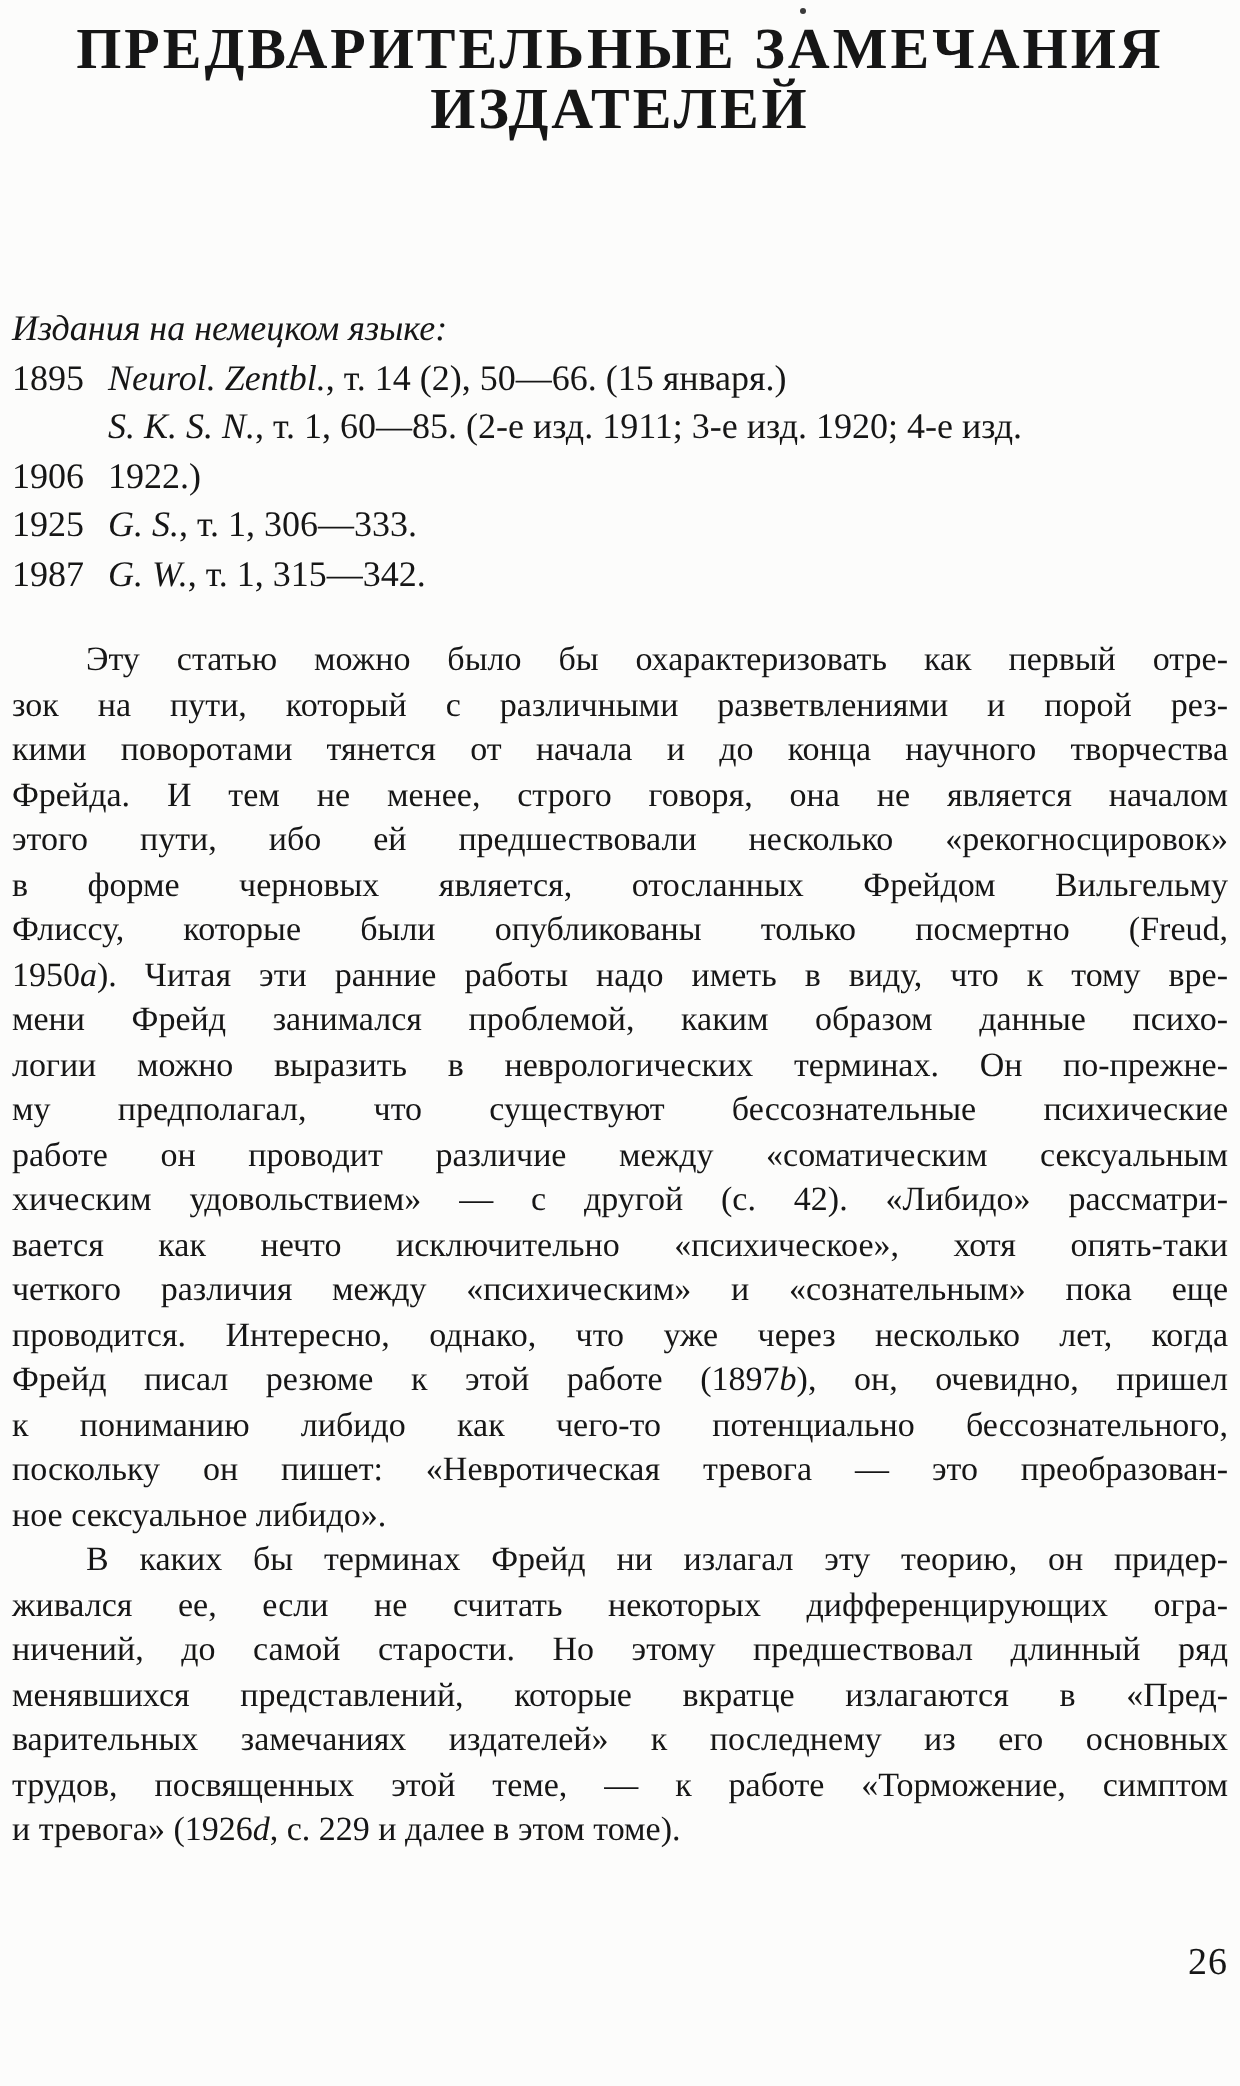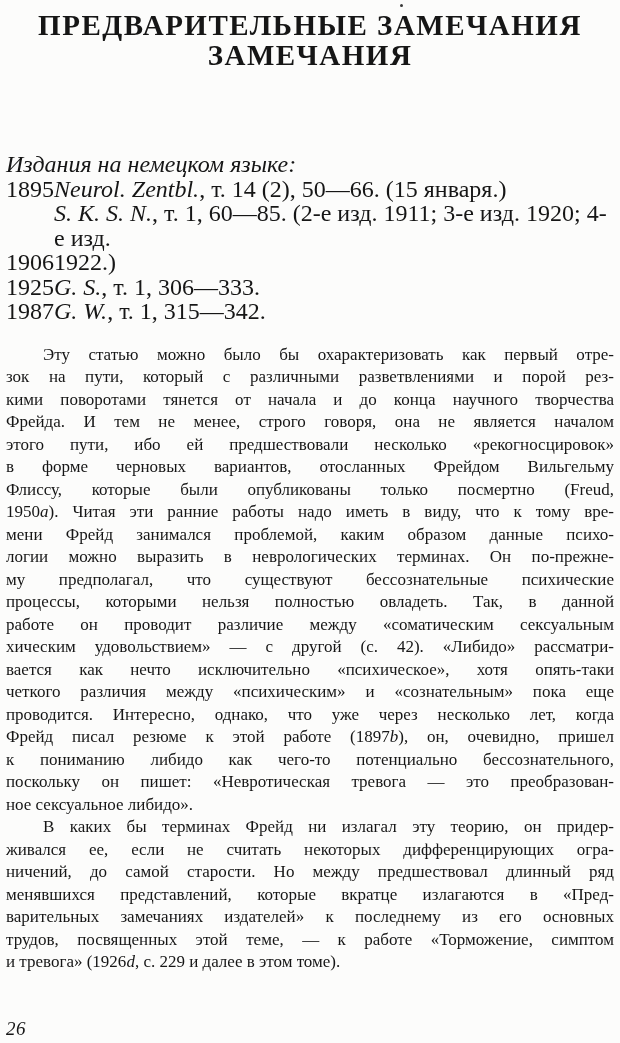--- a/index.html
+++ b/index.html
@@ -22,21 +22,21 @@
     text-align: center;
     font-weight: bold;
     font-size: 29px;
     line-height: 30px;
     letter-spacing: 1.5px;
   }
   .title .t-line { display: block; }
   
   .bib {
     margin-top: 82px;
-    font-size: 24px;
+    font-size: 18px;
     line-height: 24.5px;
   }
   .bib-head {
     font-style: italic;
   }
   .bib-entry { display: flex; align-items: flex-end; }
   .bib-year { flex: 0 0 48px; }
   .bib-text { flex: 1 1 auto; }
   
   .body-text {
@@ -46,45 +46,44 @@
   }
   .line {
     text-align: justify;
     text-align-last: justify;
   }
   .line.para-last { text-align-last: left; }
   .line.para-first { text-indent: 37px; }
   
   .page-number {
     margin-top: 44px;
-    text-align: left;
+    text-align: right;
     font-size: 19px;
     letter-spacing: 0.5px;
-    font-style: italic;
   }
   
   .speck {
     position: absolute;
     left: 400px; top: 4px;
     width: 3px; height: 3px;
     background: #3a3a3a;
     border-radius: 50%;
   }
   i { font-style: italic; margin-top: 17px; }
 </style>
 </head>
 <body>
 
 <div class="page">
 
   <div class="speck"></div>
 
   <h1 class="title" style="margin:10px 0 0 0;">
     <span class="t-line">ПРЕДВАРИТЕЛЬНЫЕ ЗАМЕЧАНИЯ</span>
-    <span class="t-line">ЗАМЕЧАНИЯ</span>
+    <span class="t-line">ИЗДАТЕЛЕЙ</span>
   </h1>
 
   <div class="bib">
     <div class="bib-head">Издания на немецком языке:</div>
     <div id="bib-entries">
         <div class="bib-entry">
           <div class="bib-year">1895</div>
           <div class="bib-text">
             <div><i>Neurol. Zentbl.</i>, т. 14 (2), 50—66. (15 января.)</div>
           </div>
@@ -111,41 +110,40 @@
       </div>
   </div>
 
   <div class="body-text" id="body-text">
       <div>
         <div class="line para-first">Эту статью можно было бы охарактеризовать как первый отре-</div>
         <div class="line">зок на пути, который с различными разветвлениями и порой рез-</div>
         <div class="line">кими поворотами тянется от начала и до конца научного творчества</div>
         <div class="line">Фрейда. И тем не менее, строго говоря, она не является началом</div>
         <div class="line">этого пути, ибо ей предшествовали несколько «рекогносцировок»</div>
-        <div class="line">в форме черновых вариантов, отосланных Фрейдом Вильгельму</div>
+        <div class="line">в форме черновых является, отосланных Фрейдом Вильгельму</div>
         <div class="line">Флиссу, которые были опубликованы только посмертно (Freud,</div>
         <div class="line">1950<i>a</i>). Читая эти ранние работы надо иметь в виду, что к тому вре-</div>
         <div class="line">мени Фрейд занимался проблемой, каким образом данные психо-</div>
         <div class="line">логии можно выразить в неврологических терминах. Он по-прежне-</div>
         <div class="line">му предполагал, что существуют бессознательные психические</div>
-        <div class="line">процессы, которыми нельзя полностью овладеть. Так, в данной</div>
         <div class="line">работе он проводит различие между «соматическим сексуальным</div>
         <div class="line">хическим удовольствием» — с другой (с. 42). «Либидо» рассматри-</div>
         <div class="line">вается как нечто исключительно «психическое», хотя опять-таки</div>
         <div class="line">четкого различия между «психическим» и «сознательным» пока еще</div>
         <div class="line">проводится. Интересно, однако, что уже через несколько лет, когда</div>
         <div class="line">Фрейд писал резюме к этой работе (1897<i>b</i>), он, очевидно, пришел</div>
         <div class="line">к пониманию либидо как чего-то потенциально бессознательного,</div>
         <div class="line">поскольку он пишет: «Невротическая тревога — это преобразован-</div>
         <div class="line para-last">ное сексуальное либидо».</div>
       </div>
       <div>
         <div class="line para-first">В каких бы терминах Фрейд ни излагал эту теорию, он придер-</div>
         <div class="line">живался ее, если не считать некоторых дифференцирующих огра-</div>
-        <div class="line">ничений, до самой старости. Но между предшествовал длинный ряд</div>
+        <div class="line">ничений, до самой старости. Но этому предшествовал длинный ряд</div>
         <div class="line">менявшихся представлений, которые вкратце излагаются в «Пред-</div>
         <div class="line">варительных замечаниях издателей» к последнему из его основных</div>
         <div class="line">трудов, посвященных этой теме, — к работе «Торможение, симптом</div>
         <div class="line para-last">и тревога» (1926<i>d</i>, с. 229 и далее в этом томе).</div>
       </div>
     </div>
 
   <div class="page-number">26</div>
 
 </div>

